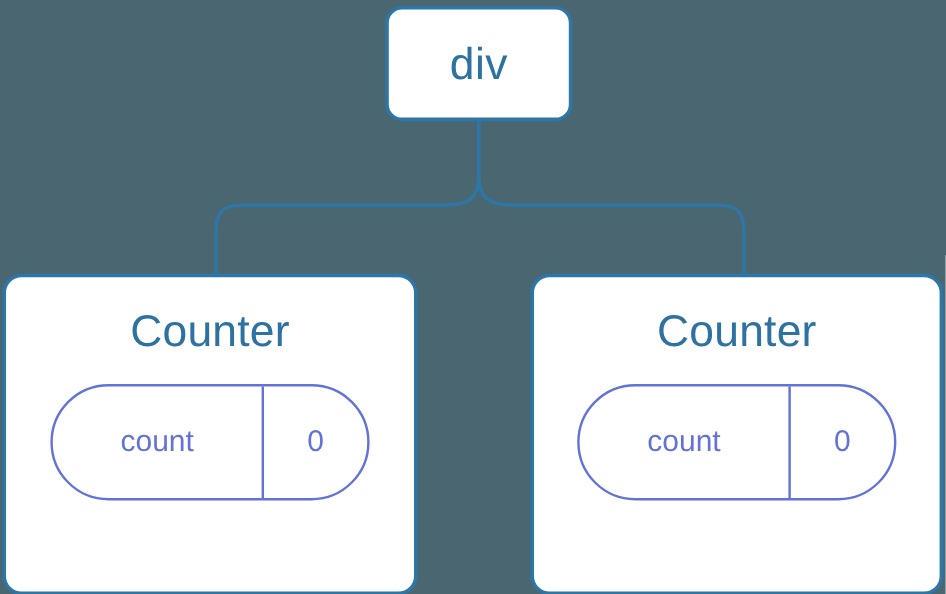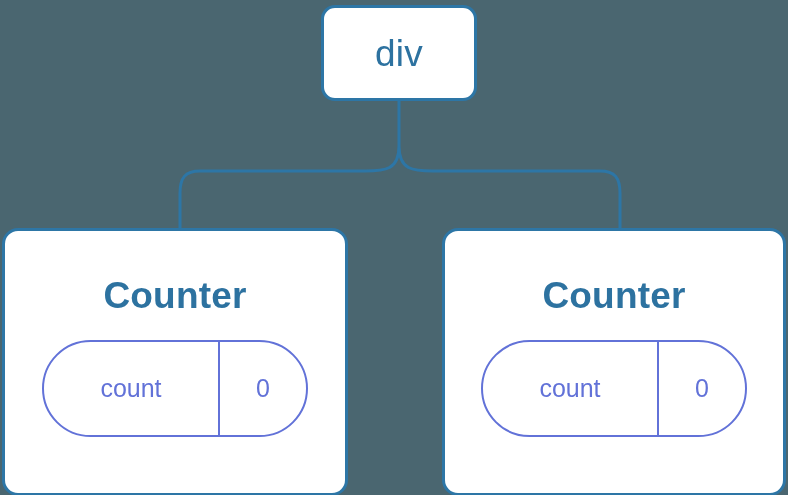--- a/index.html
+++ b/index.html
@@ -62,22 +62,21 @@
   }
   #child-node-right {
     left: 442px;
     width: 344px;
   }
   .child-title {
     color: #2d72a0;
     font-size: 37px;
     line-height: 1;
     letter-spacing: 0.2px;
-    margin-top: 46px;
-    font-weight: bold;
+    margin-top: 26px;
   }
   .state-pill {
     margin-top: 26px;
     width: 266px;
     height: 97px;
     border: 2px solid #6272d8;
     border-radius: 49px;
     box-sizing: border-box;
     display: flex;
     align-items: stretch;

